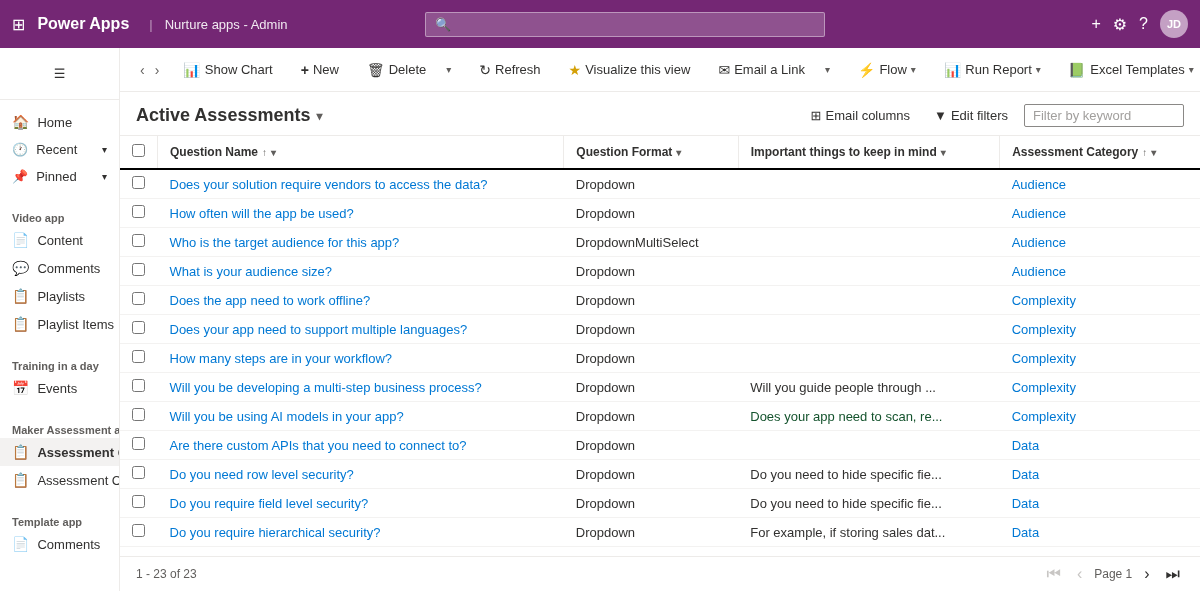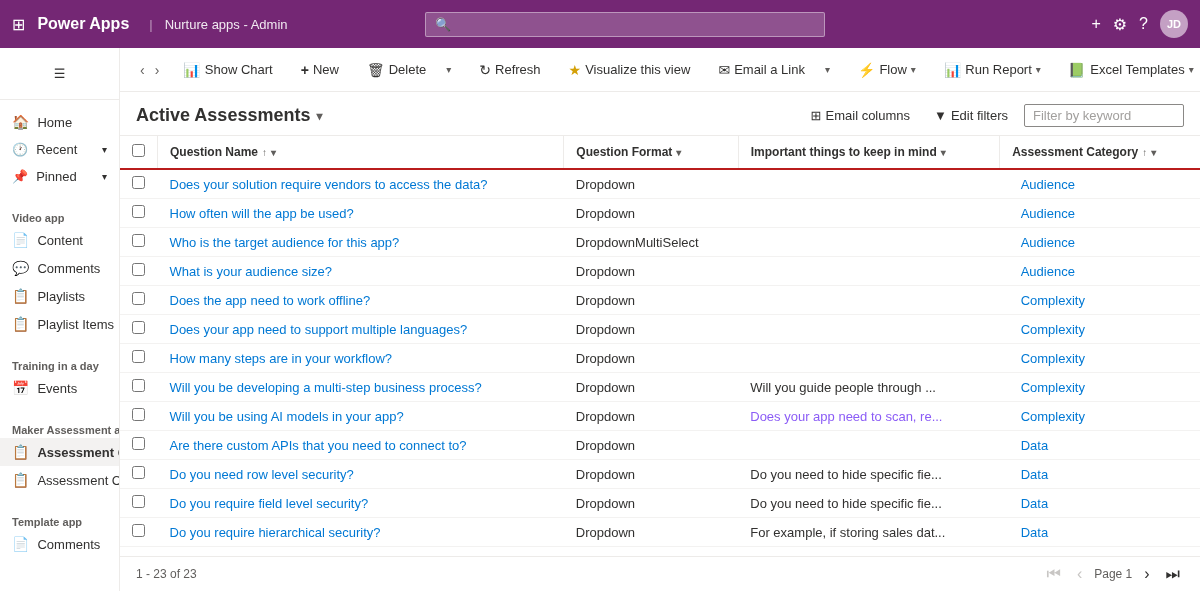--- a/index.html
+++ b/index.html
@@ -130,21 +130,21 @@
       font-size: 13px;
       outline: none;
       width: 160px;
       color: #323130;
     }
     .filter-input::placeholder { color: #a19f9d; }
 
     
     .table-container { flex: 1; overflow-y: auto; }
     table { width: 100%; border-collapse: collapse; }
-    thead tr { border-bottom: 2px solid #b91c1c; background: #0ea5e9; }
+    thead tr { border-bottom: 2px solid #000000; background: #0ea5e9; }
     th {
       padding: 8px 12px;
       text-align: left;
       font-weight: 600;
       font-size: 12px;
       color: #323130;
       white-space: nowrap;
       border-right: 1px solid #edebe9;
       position: sticky;
       top: 0;
@@ -153,21 +153,21 @@
     th:last-child { border-right: none; }
     .th-content { display: flex; align-items: center; gap: 4px; }
     td {
       padding: 6px 12px;
       font-size: 13px;
       color: #323130;
       border-bottom: 1px solid #f3f2f1;
       vertical-align: middle;
     }
     .link-cell { color: #0078d4; cursor: pointer; }
-    .category-link { color: #0078d4; cursor: pointer; margin-left: 9px; }
+    .category-link { color: #0078d4; cursor: pointer; }
     .checkbox-cell { width: 32px; text-align: center; }
     .row-checkbox { cursor: pointer; }
     .sort-icon { color: #605e5c; font-size: 10px; }
 
     
     .table-footer {
       border-top: 1px solid #edebe9;
       padding: 6px 16px;
       display: flex;
       align-items: center;
@@ -466,21 +466,21 @@
       <td>Dropdown</td>
       <td style="color:#323130;">Will you guide people through ...</td>
       <td><span class="category-link">Complexity</span></td>
     </tr>
             <tr>
       <td class="checkbox-cell">
         <input type="checkbox" class="row-checkbox" style="">
       </td>
       <td><span class="link-cell">Will you be using AI models in your app?</span></td>
       <td>Dropdown</td>
-      <td style="color:#8b5cf6;">Does your app need to scan, re...</td>
+      <td style="color:#14532d;">Does your app need to scan, re...</td>
       <td><span class="category-link">Complexity</span></td>
     </tr>
             <tr>
       <td class="checkbox-cell">
         <input type="checkbox" class="row-checkbox" style="">
       </td>
       <td><span class="link-cell">Are there custom APIs that you need to connect to?</span></td>
       <td>Dropdown</td>
       <td style="color:#323130;"></td>
       <td><span class="category-link">Data</span></td>

